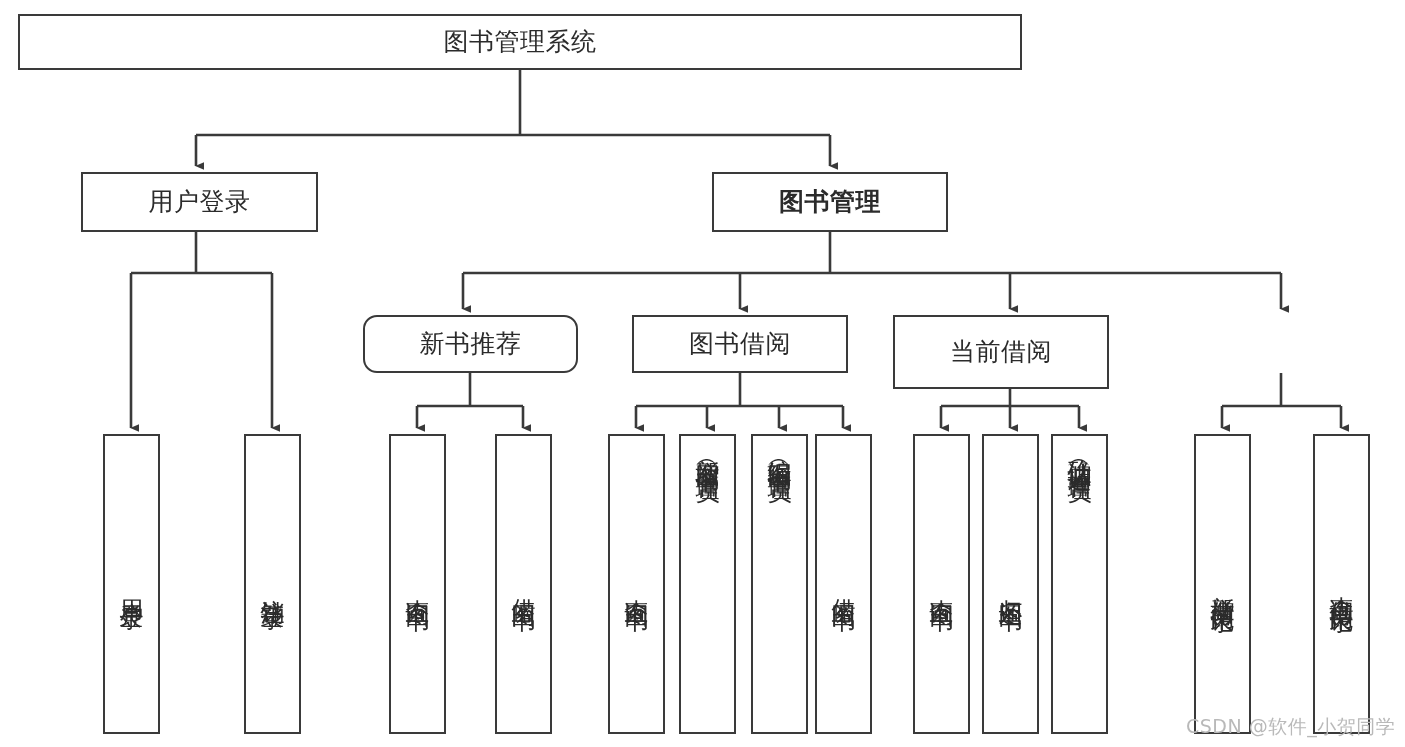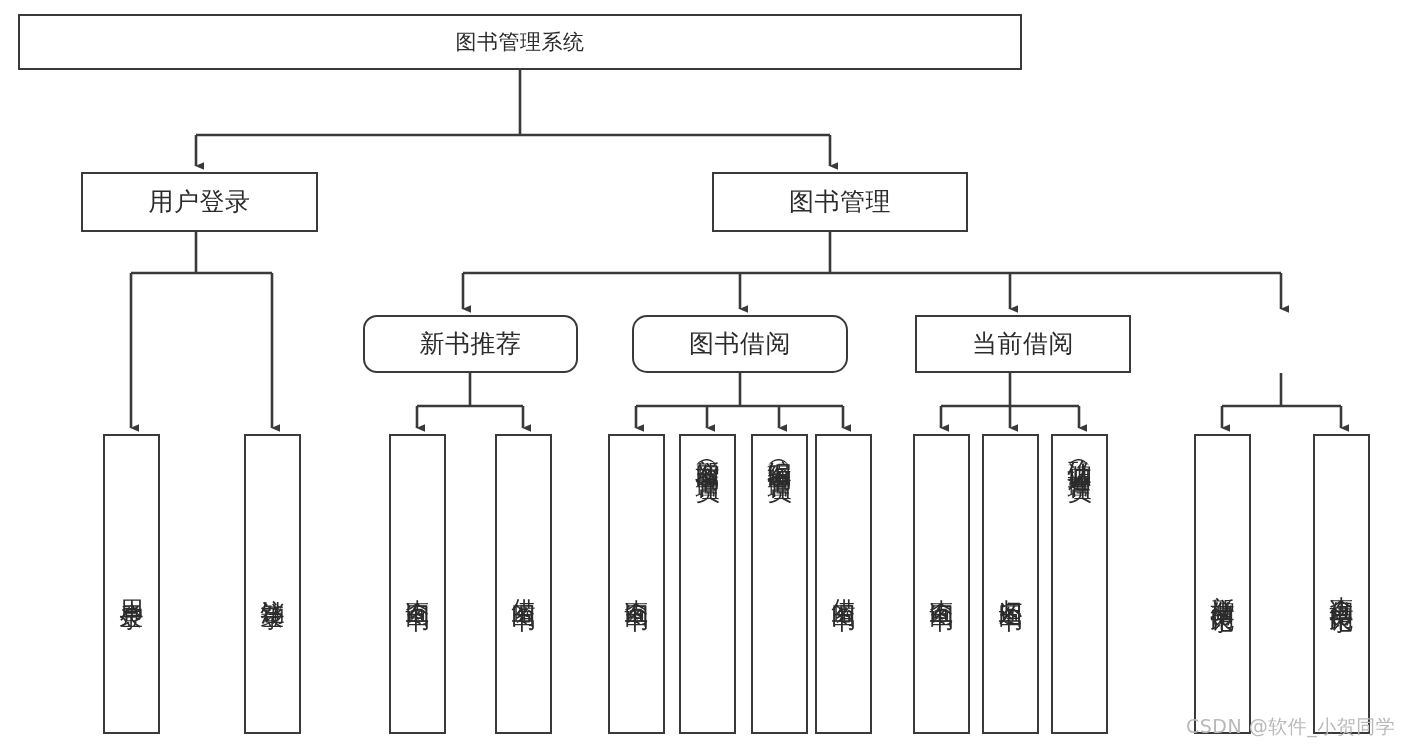--- a/index.html
+++ b/index.html
@@ -42,21 +42,21 @@
     line-height: 1.05;
     color: #2b2b2b;
     white-space: pre;
   }
   
   .node.horiz .node-label {
     font-size: 25px;
     letter-spacing: 0.5px;
   }
   .node.root .node-label {
-    font-size: 21px;
+    font-size: 25px;
   }
   
   .node.vert {
     align-items: flex-start;
     justify-content: center;
     padding-top: 4px;
   }
   .node.vert .node-label {
     writing-mode: vertical-rl;
     text-orientation: upright;
@@ -139,33 +139,33 @@
   </svg>
 
   <div class="node horiz root" style="left:18px; top:14px; width:1004px; height:56px;">
     <span class="node-label">图书管理系统</span>
   </div>
 
   <div class="node horiz" style="left:81px; top:172px; width:237px; height:60px;">
     <span class="node-label">用户登录</span>
   </div>
 
-  <div class="node horiz" style="left:712px; top:172px; width:256px; height:60px;">
+  <div class="node horiz" style="left:712px; top:172px; width:236px; height:60px;font-weight:bold;">
     <span class="node-label">图书管理</span>
   </div>
 
   <div class="node horiz" style="left:363px; top:315px; width:215px; height:58px;border-radius:14px;">
     <span class="node-label">新书推荐</span>
   </div>
 
-  <div class="node horiz" style="left:632px; top:315px; width:216px; height:58px;border-radius:15px;">
+  <div class="node horiz" style="left:632px; top:315px; width:216px; height:58px;">
     <span class="node-label">图书借阅</span>
   </div>
 
-  <div class="node horiz" style="left:915px; top:315px; width:216px; height:58px;">
+  <div class="node horiz" style="left:893px; top:315px; width:216px; height:74px;">
     <span class="node-label">当前借阅</span>
   </div>
 
 
   <div class="node vert center" style="left:103px; top:434px; width:57px; height:300px;">
     <span class="node-label">用户登录</span>
   </div>
 
   <div class="node vert center" style="left:244px; top:434px; width:57px; height:300px;">
     <span class="node-label">注销登录</span>

